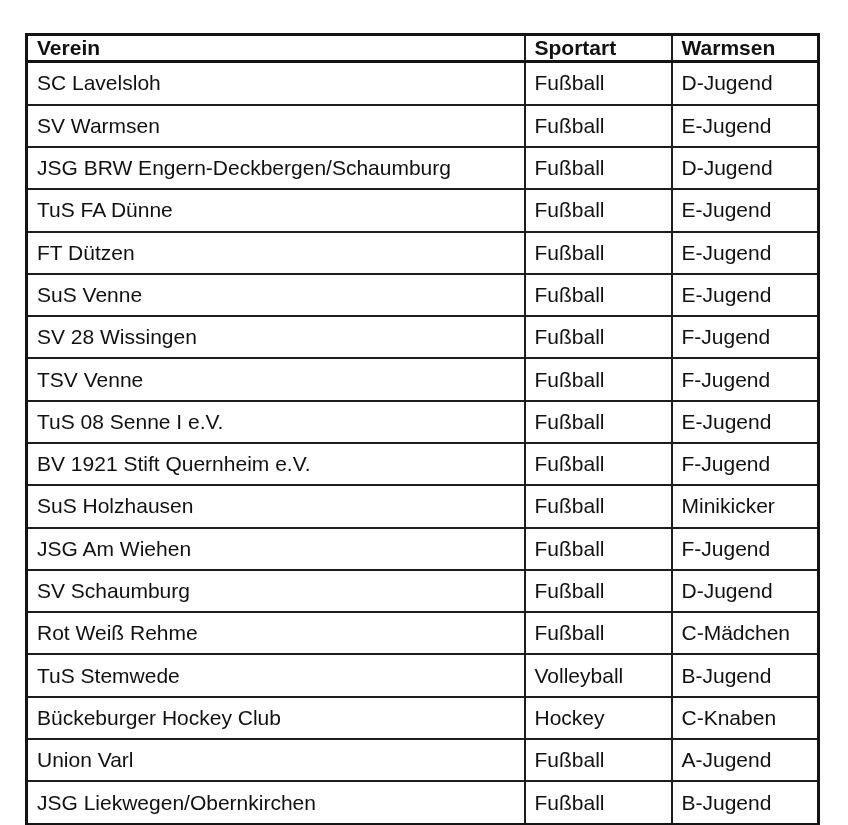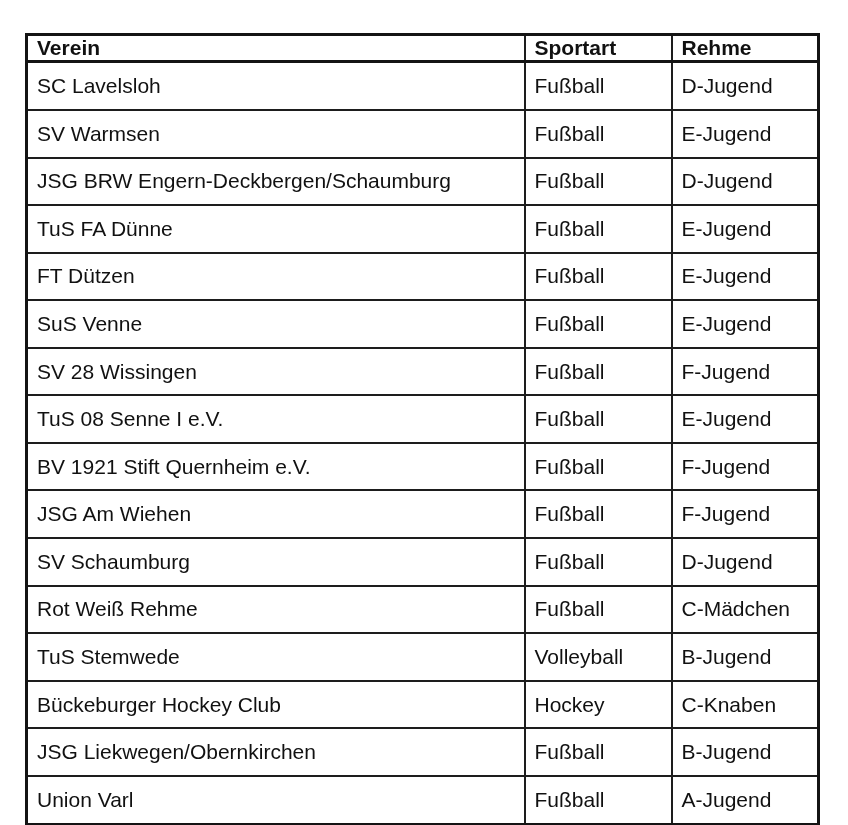--- a/index.html
+++ b/index.html
@@ -52,21 +52,21 @@
   <table class="vereine">
     <colgroup>
       <col class="c-verein">
       <col class="c-sportart">
       <col class="c-jugend">
     </colgroup>
     <thead>
       <tr>
         <th>Verein</th>
         <th>Sportart</th>
-        <th>Rehme</th>
+        <th>Warmsen</th>
       </tr>
     </thead>
     <tbody>
         <tr>
           <td>SC Lavelsloh</td>
           <td>Fußball</td>
           <td>D-Jugend</td>
         </tr>
         <tr>
           <td>SV Warmsen</td>
@@ -92,28 +92,38 @@
           <td>SuS Venne</td>
           <td>Fußball</td>
           <td>E-Jugend</td>
         </tr>
         <tr>
           <td>SV 28 Wissingen</td>
           <td>Fußball</td>
           <td>F-Jugend</td>
         </tr>
         <tr>
+          <td>TSV Venne</td>
+          <td>Fußball</td>
+          <td>F-Jugend</td>
+        </tr>
+        <tr>
           <td>TuS 08 Senne I e.V.</td>
           <td>Fußball</td>
           <td>E-Jugend</td>
         </tr>
         <tr>
           <td>BV 1921 Stift Quernheim e.V.</td>
           <td>Fußball</td>
           <td>F-Jugend</td>
+        </tr>
+        <tr>
+          <td>SuS Holzhausen</td>
+          <td>Fußball</td>
+          <td>Minikicker</td>
         </tr>
         <tr>
           <td>JSG Am Wiehen</td>
           <td>Fußball</td>
           <td>F-Jugend</td>
         </tr>
         <tr>
           <td>SV Schaumburg</td>
           <td>Fußball</td>
           <td>D-Jugend</td>
@@ -127,24 +137,24 @@
           <td>TuS Stemwede</td>
           <td>Volleyball</td>
           <td>B-Jugend</td>
         </tr>
         <tr>
           <td>Bückeburger Hockey Club</td>
           <td>Hockey</td>
           <td>C-Knaben</td>
         </tr>
         <tr>
+          <td>Union Varl</td>
+          <td>Fußball</td>
+          <td>A-Jugend</td>
+        </tr>
+        <tr>
           <td>JSG Liekwegen/Obernkirchen</td>
           <td>Fußball</td>
           <td>B-Jugend</td>
-        </tr>
-        <tr>
-          <td>Union Varl</td>
-          <td>Fußball</td>
-          <td>A-Jugend</td>
         </tr>
       </tbody>
   </table>
 </div>
 
 </body></html>

